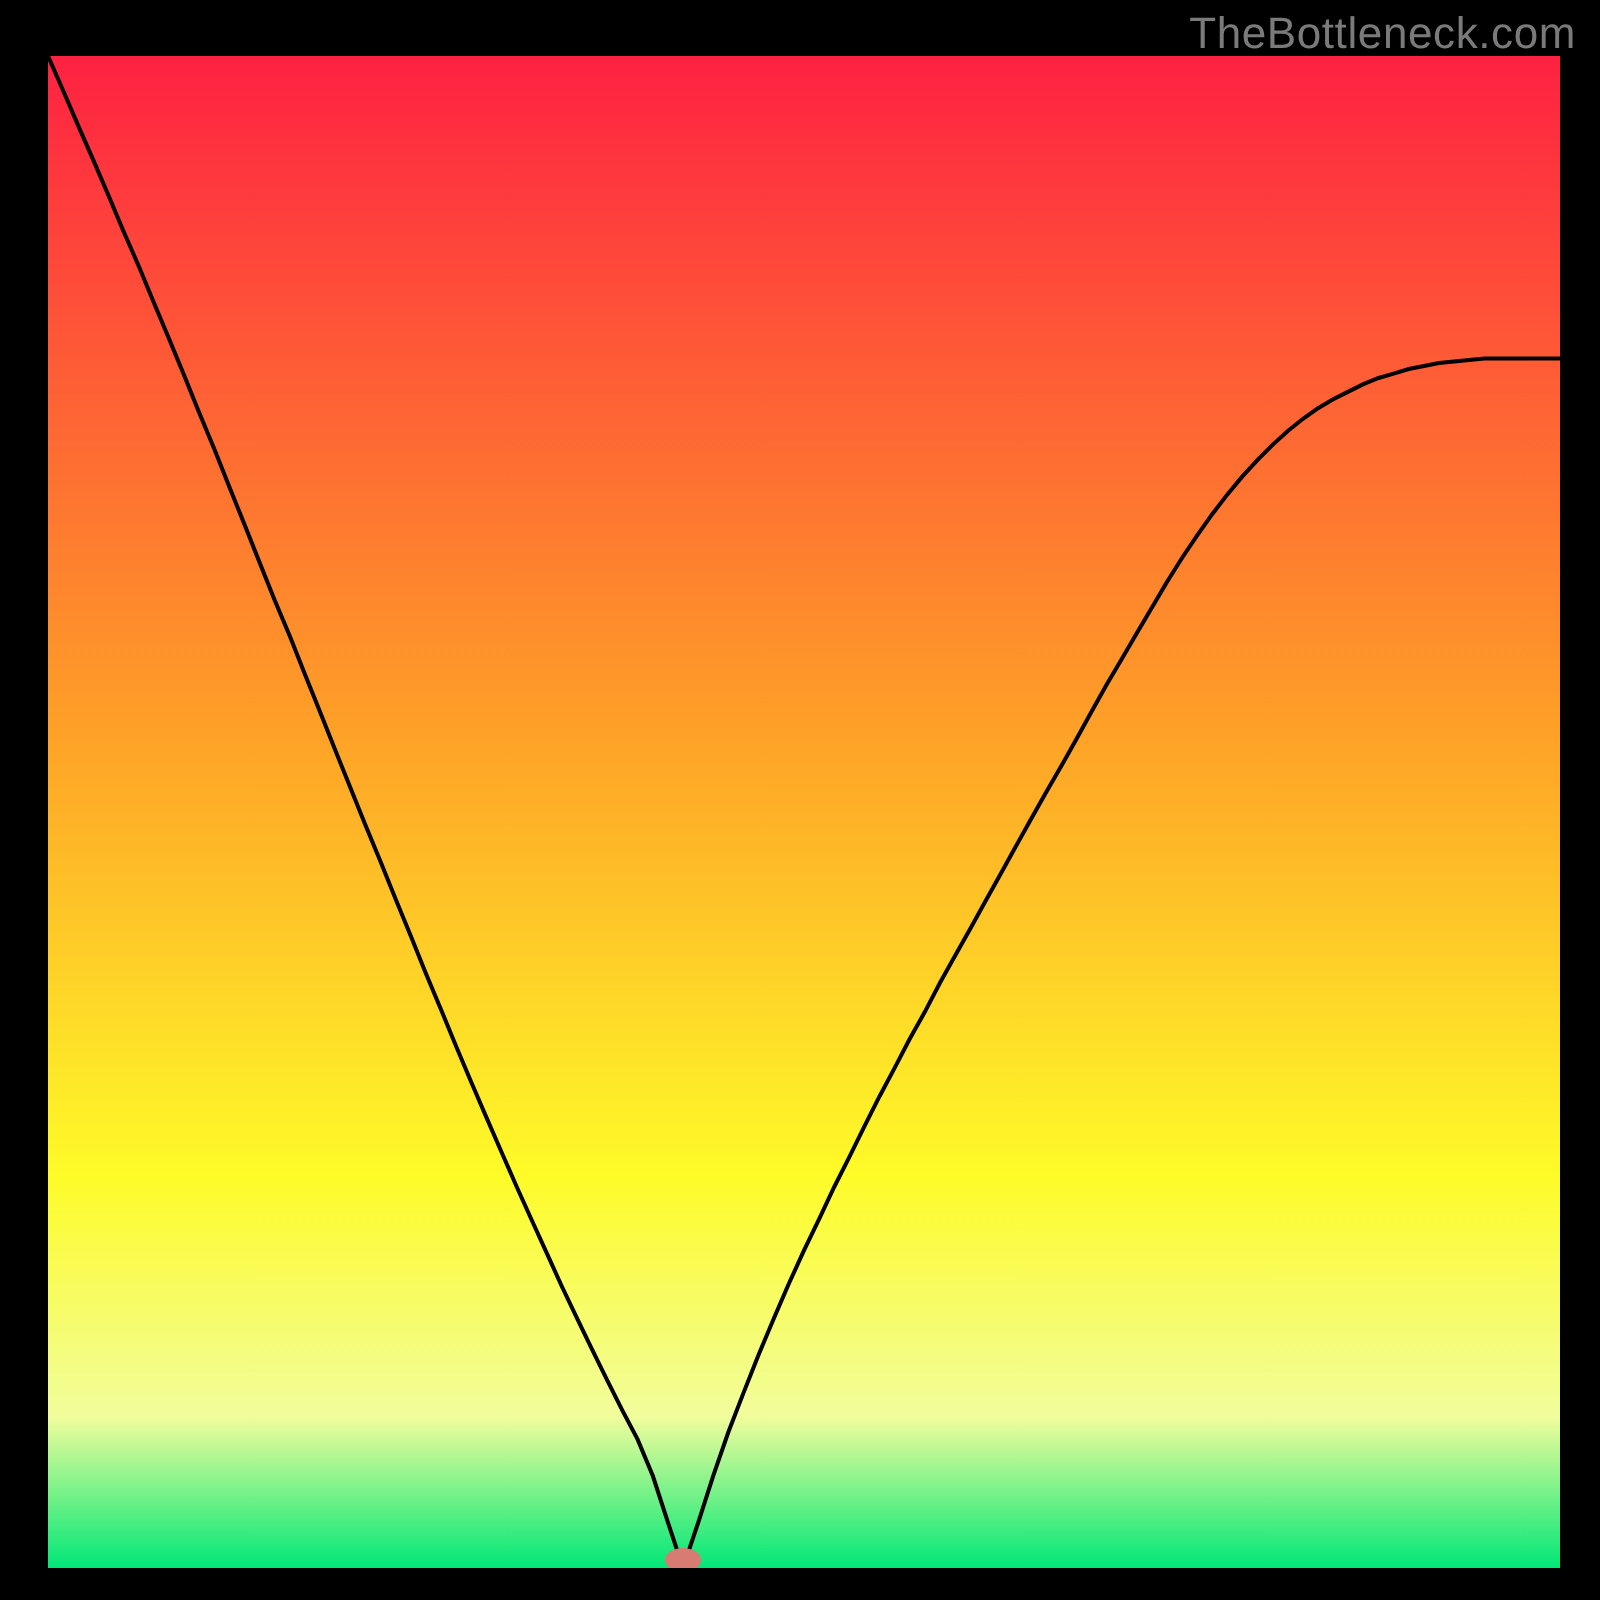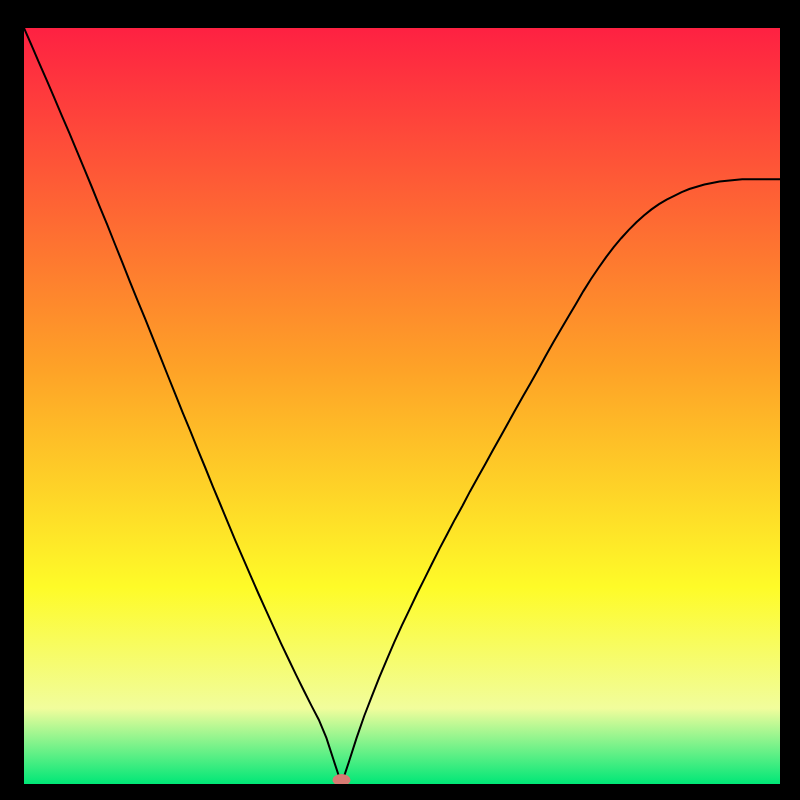--- a/index.html
+++ b/index.html
@@ -56,20 +56,21 @@
     width: 756px;
     height: 16px;
     background: #000;
   }
 </style>
 </head>
 <body>
 
 <div class="canvas">
 
+  <div class="watermark">TheBottleneck.com</div>
 
   <div class="plot-area">
     <svg class="bg" viewBox="0 0 756 756" preserveAspectRatio="none">
       <defs>
         <linearGradient id="grad" x1="0" y1="0" x2="0" y2="1">
           <stop id="g0" offset="0%" stop-color="#fe2142"></stop>
           <stop id="g1" offset="45%" stop-color="#fea227"></stop>
           <stop id="g2" offset="74%" stop-color="#fefb28"></stop>
           <stop id="g3" offset="90%" stop-color="#f1fd9c"></stop>
           <stop id="g4" offset="100%" stop-color="#00e777"></stop>

